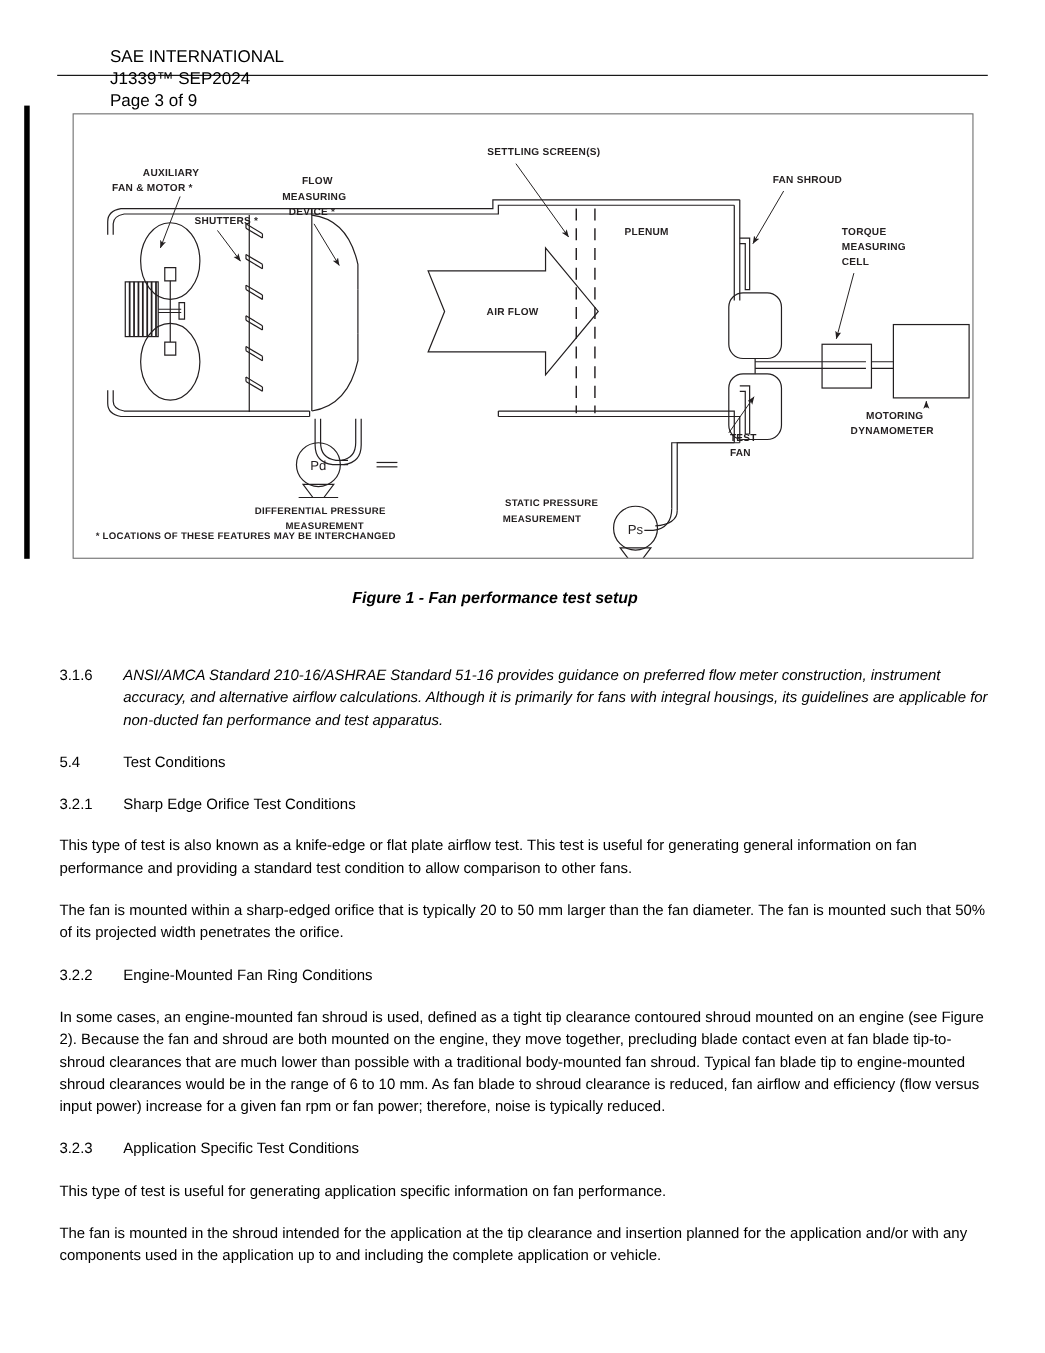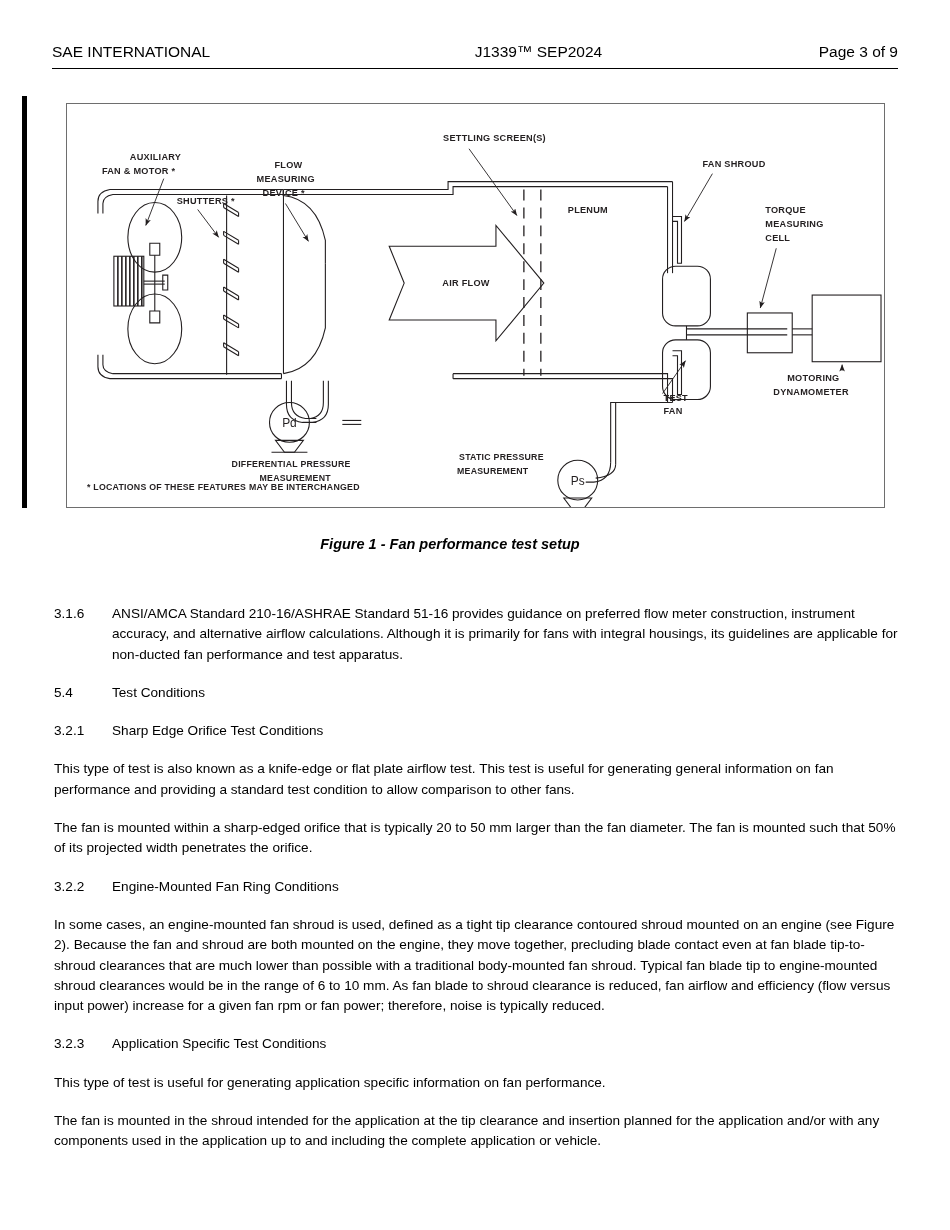--- a/index.html
+++ b/index.html
@@ -25,20 +25,21 @@
     height: 26px;
     border-bottom: 1.6px solid #000;
   }
   #page-header .hdr-row {
     display: flex;
     justify-content: space-between;
     align-items: baseline;
     font-size: 15.5px;
     line-height: 20px;
     white-space: nowrap;
+    flex-direction: column;
   }
   .hdr-left  { flex: 0 0 auto; }
   .hdr-center{ flex: 0 0 auto; margin-left: 48px;}
   .hdr-right { flex: 0 0 auto; }
 
   
   #change-bar {
     position: absolute;
     left: 22px;
     top: 96px;
@@ -109,20 +110,21 @@
     display: flex;
     margin-bottom: 18px;
   }
   .numbered .num {
     flex: 0 0 58px;
     white-space: nowrap;
   }
   .numbered .txt {
     flex: 1 1 auto;
     text-align: left;
+    font-style: italic;
   }
   .heading {
     display: flex;
     margin-bottom: 18px;
   }
   .heading .num { flex: 0 0 58px; white-space: nowrap; }
   .heading .txt { flex: 1 1 auto; }
   p.para {
     margin: 4px 0 18px 0;
   }

